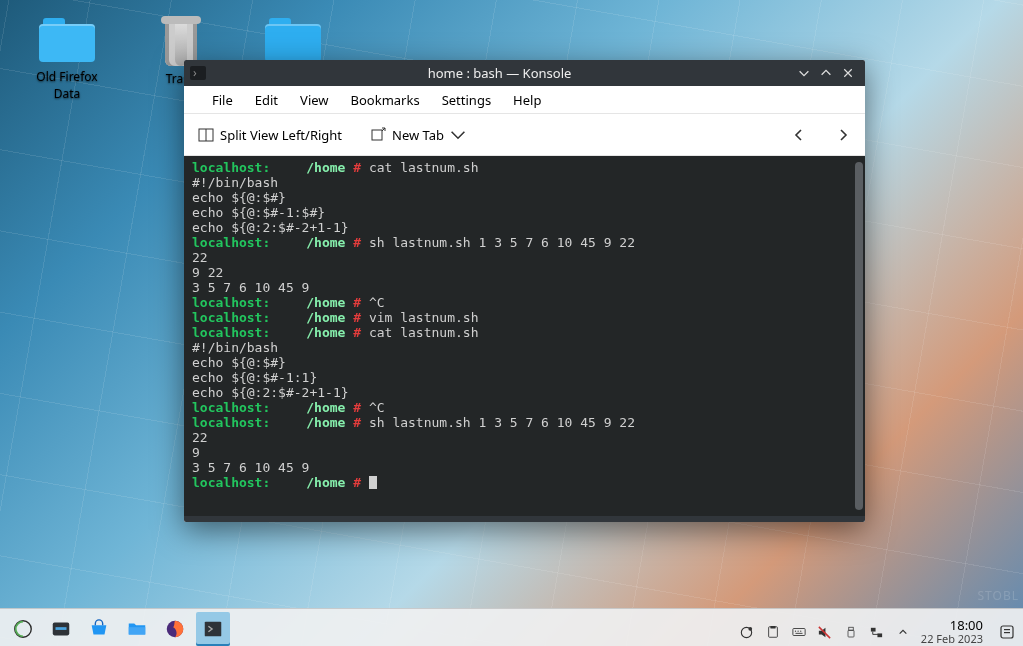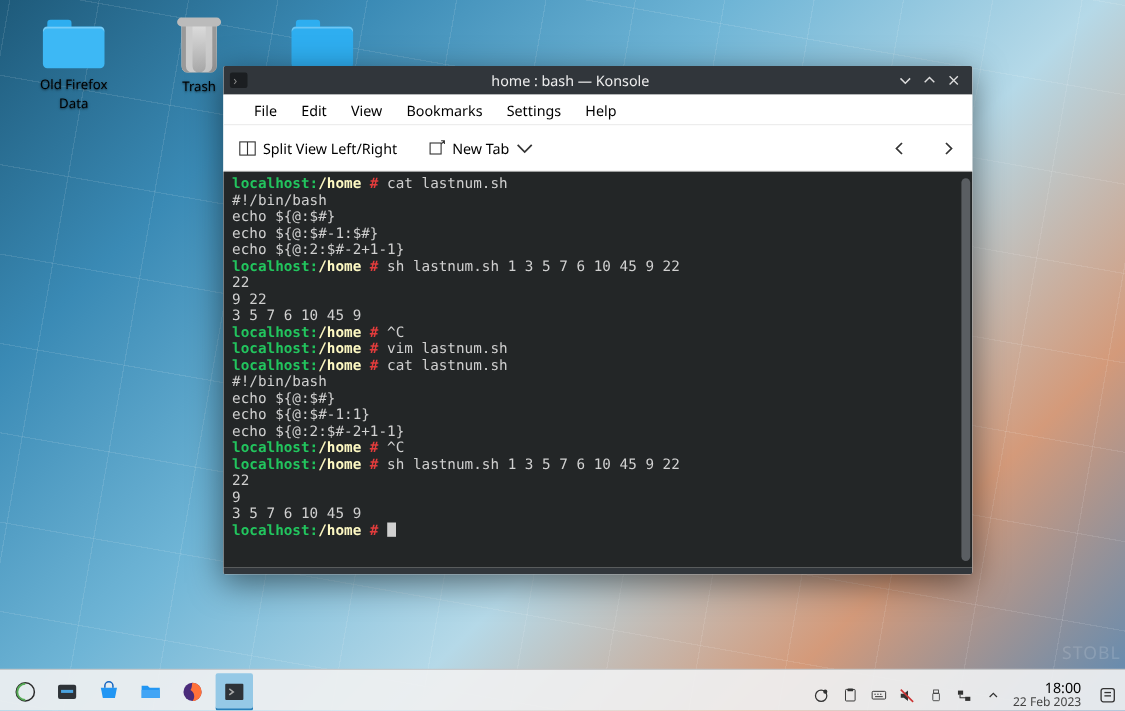--- a/index.html
+++ b/index.html
@@ -32,21 +32,21 @@
 .dicon.home .house::before { content:""; position:absolute; top:-9px; left:-4px;
   border-left:13px solid transparent; border-right:13px solid transparent; border-bottom:10px solid #fff; }
 .trashcan { width:44px; height:52px; margin:0 auto 4px; position:relative; }
 .trashcan::before { content:""; position:absolute; top:8px; left:6px; right:6px; bottom:0;
   background:linear-gradient(#ddd,#aaa); border-radius:0 0 6px 6px;
   box-shadow: inset 4px 0 0 #999, inset -4px 0 0 #999, inset 10px 0 0 #ccc, inset -10px 0 0 #ccc; }
 .trashcan::after { content:""; position:absolute; top:2px; left:2px; right:2px; height:8px;
   background:#bbb; border-radius:4px; }
 
 .window {
-  position: absolute; left: 203px; top: 60px; width: 681px; height: 462px;
+  position: absolute; left: 184px; top: 60px; width: 681px; height: 462px;
   background: #fff; box-shadow: 0 8px 30px rgba(0,0,0,.5);
   display: flex; flex-direction: column; border-radius: 2px; overflow: hidden;
 }
 .titlebar { height: 26px; background: #31363b; color: #eee; display:flex; align-items:center;
   padding: 0 6px; font-size: 13px; }
 .titlebar .appicon { width:16px; height:14px; background:#1b1e21; border-radius:2px; position:relative; }
 .titlebar .appicon::after { content:"›"; position:absolute; left:3px; top:-2px; color:#888; font-size:12px; }
 .titlebar .title { flex:1; text-align:center; }
 .titlebar .wbtn { width:22px; height:22px; display:inline-flex; align-items:center; justify-content:center;
   color:#ddd; cursor:pointer; }
@@ -60,40 +60,40 @@
 .tbsep { flex:1; }
 .navbtn { width:28px; height:28px; display:inline-flex; align-items:center; justify-content:center;
   cursor:pointer; }
 
 .terminal { flex:1; background:#232627; color:#d0d0d0;
   font-family:"DejaVu Sans Mono","Liberation Mono",monospace; font-size:13px;
   padding:4px 8px; line-height:15px; position:relative; overflow:hidden; white-space:pre; }
 .terminal .scroll { position:absolute; right:2px; top:6px; bottom:6px; width:8px;
   background:#5a5e62; border-radius:4px; }
 .p-host { color:#22c55e; font-weight:bold; }
-.p-path { color:#fef9c3; font-weight:bold; }
+.p-path { color:#86efac; font-weight:bold;margin-left:36px; }
 .p-hash { color:#e23c3c; font-weight:bold; }
 .statbar { height:6px; background:#31363b; }
 .cursor { display:inline-block; width:8px; height:13px; background:#d0d0d0; vertical-align:-2px; }
 
 .taskbar { position:absolute; left:0; right:0; bottom:0; height:38px;
   background:rgba(239,240,241,0.92); display:flex; align-items:flex-end; padding:0 6px;
   border-top:1px solid rgba(0,0,0,.15); font-size:12px; }
 .tb-left, .tb-right { display:flex; align-items:center; gap:4px; }
 .tb-right { margin-left:auto; gap:10px; }
 .tb-item { width:34px; height:34px; display:inline-flex; align-items:center; justify-content:center;
   cursor:pointer; border-radius:2px; }
 .tb-item.active { background:#95c9e6; box-shadow: inset 0 -2px 0 #2980b9; }
 .tray-ic { width:16px; height:16px; display:inline-flex; align-items:center; justify-content:center;
   color:#333; cursor:pointer; }
 .clock { text-align:right; line-height:14px; padding-right:4px; }
 .clock .t { font-size:13px; }
 .clock .d { font-size:11px; color:#444; }
 .watermark { position:absolute; right:4px; bottom:42px; color:rgba(255,255,255,.15);
-  font-size:16px; letter-spacing:1px; }
+  font-size:12px; letter-spacing:1px; }
 </style>
 </head>
 <body>
 
 <div class="bg"></div>
 
 <div class="desktop">
   <div class="dicon" style="left:22px; top:18px">
     <div class="folder"></div>
     <div>Old Firefox Data</div>

